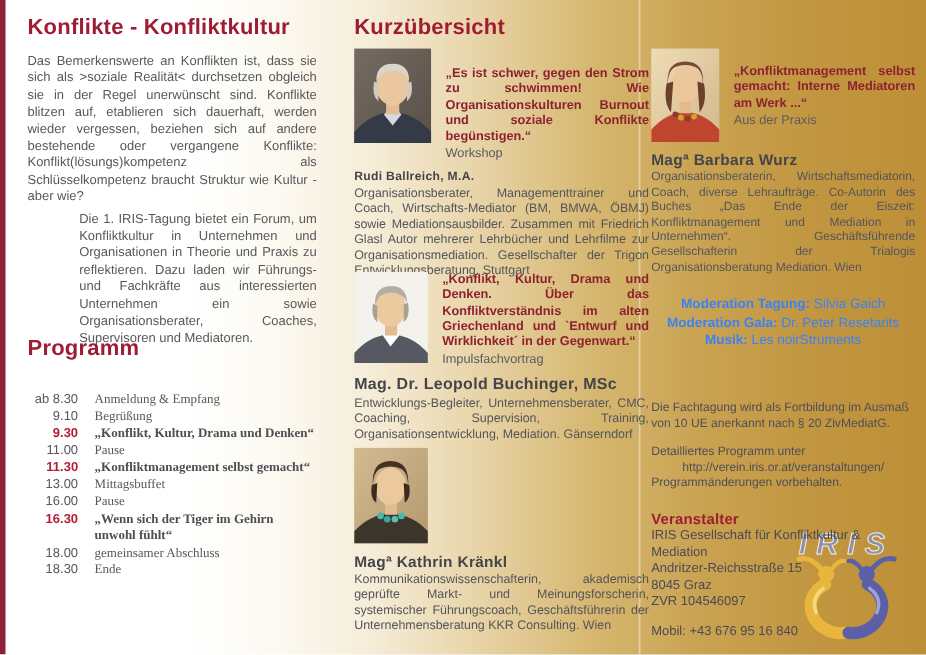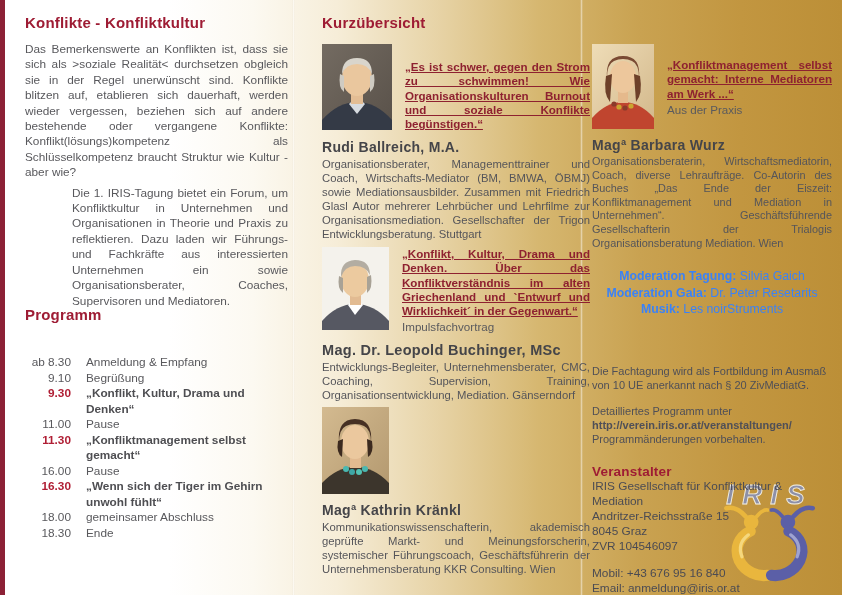--- a/index.html
+++ b/index.html
@@ -9,62 +9,62 @@
     background:linear-gradient(90deg,
       #ffffff 0%, #ffffff 20%, #fcf9f1 30%, #f6edd8 40%,
       #e7d3a6 52%, #d6b770 64%, #c9a251 76%, #c29640 88%, #bc8f37 100%);
   }
   .edge-strip{position:absolute;left:0;top:0;width:5px;height:595px;background:#8c2136;}
   .fold{position:absolute;top:0;width:3px;height:595px;
     background:linear-gradient(90deg,rgba(120,90,30,.05),rgba(255,255,255,.45),rgba(120,90,30,.04));}
   .fold.f1{left:292px}.fold.f2{left:580px}
 
   h1,h2,h3,p{margin:0;padding:0;}
-  .red-heading{font-size:15px;font-weight:bold;color:#9e1c34;letter-spacing:.2px;}
+  .red-heading{font-size:20px;font-weight:bold;color:#9e1c34;letter-spacing:.2px;}
 
   
   .col-left{position:absolute;left:25px;top:14px;width:263px;}
   .col-left .intro{margin-top:11px;font-size:11.8px;line-height:15.4px;color:#58585c;
     text-align:justify;}
   .col-left .intro + .intro{margin-top:5px;margin-left:47px;}
   .program-title{position:absolute;left:25px;top:306px;}
   .schedule{position:absolute;left:25px;top:355px;width:263px;font-size:11.8px;
     color:#58585c;line-height:15.5px;}
   .sched-row{display:flex;}
   .sched-time{width:46px;text-align:right;flex:0 0 46px;}
-  .sched-label{margin-left:15px;flex:1;}
+  .sched-label{margin-left:15px;flex:1;font-family:Liberation Serif, serif;}
   .sched-row.hl .sched-time{color:#b01f35;font-weight:bold;}
   .sched-row.hl .sched-label{font-weight:bold;color:#4e4e52;}
 
   
   .col-mid{position:absolute;left:310px;top:14px;width:268px;height:581px;margin-left:12px;}
   .speaker{position:absolute;left:0;width:100%;}
   .speaker-head{display:flex;}
   .photo{flex:0 0 auto;display:block;}
   .quote-wrap{margin-left:13px;flex:1;}
-  .quote{font-size:11.6px;line-height:14.3px;font-weight:bold;color:#8e2130;text-align:justify;text-decoration:underline;}
+  .quote{font-size:11.6px;line-height:14.3px;font-weight:bold;color:#8e2130;text-align:justify;}
   .quote-type{font-size:11.6px;line-height:15px;color:#5a5a5e;margin-top:1px;}
   .speaker-name{margin-top:8px;font-size:14px;font-weight:bold;color:#454549;letter-spacing:.3px;}
   .bio{margin-top:2px;font-size:11.3px;line-height:14px;color:#55555a;text-align:justify;}
   .pad16{padding-top:16px;} .pad14{padding-top:14px;}
 
   .s1{top:30px;} .s2{top:233px;} .s3{top:393px;}
 
   
   .col-right{position:absolute;left:592px;top:0;width:240px;height:583px;}
   .s4{top:44px;z-index:1;}
   .s4 .bio{font-size:10.9px;line-height:13.6px;}
   .moderation{position:absolute;top:268px;width:100%;text-align:center;
     font-size:12.3px;line-height:16.5px;color:#3b82f6;z-index:1;}
   .moderation b{font-weight:bold;}
   .notes{position:absolute;top:364px;width:100%;font-size:11px;line-height:14px;
     color:#4f4f57;z-index:1;}
   .details{position:absolute;top:404px;width:100%;font-size:11px;line-height:14px;
     color:#4f4f57;z-index:1;}
-  .details .url{font-weight:bold;}
+  .details .url{font-weight:normal;text-align:center;}
   .organizer{position:absolute;top:464px;width:100%;font-size:11.8px;line-height:15px;
     color:#4b4b53;z-index:1;}
   .organizer .red-heading{font-size:13.5px;}
   .contact{margin-top:12px;}
   .iris-logo{position:absolute;left:116px;top:474px;width:124px;height:118px;z-index:0;}
 </style>
 </head>
 <body>
 
 <div class="edge-strip"></div>
@@ -92,20 +92,24 @@
     <span class="sched-time">9.30</span>
     <span class="sched-label">„Konflikt, Kultur, Drama und Denken“</span>
   </div>
   <div class="sched-row">
     <span class="sched-time">11.00</span>
     <span class="sched-label">Pause</span>
   </div>
   <div class="sched-row hl">
     <span class="sched-time">11.30</span>
     <span class="sched-label">„Konfliktmanagement selbst gemacht“</span>
+  </div>
+  <div class="sched-row">
+    <span class="sched-time">13.00</span>
+    <span class="sched-label">Mittagsbuffet</span>
   </div>
   <div class="sched-row">
     <span class="sched-time">16.00</span>
     <span class="sched-label">Pause</span>
   </div>
   <div class="sched-row hl">
     <span class="sched-time">16.30</span>
     <span class="sched-label">„Wenn sich der Tiger im Gehirn unwohl fühlt“</span>
   </div>
   <div class="sched-row">
@@ -136,23 +140,24 @@
         <path d="M0,86 L0,76 Q16,58 35,58 Q54,58 70,76 L70,86 Z" fill="#343a46"></path>
         <path d="M27,60 L35,70 L43,60 L40,57 L30,57 Z" fill="#d7dbe0"></path>
         <rect x="29" y="48" width="12" height="12" fill="#e3bd94"></rect>
         <ellipse cx="35" cy="34" rx="15" ry="18" fill="#eac79e"></ellipse>
         <path d="M20,30 Q20,14 35,14 Q50,14 50,30 Q46,20 35,20 Q24,20 20,30 Z" fill="#d9d5cc"></path>
         <path d="M18,30 Q16,44 22,48 L22,32 Z" fill="#cfcbc2"></path>
         <path d="M52,30 Q54,44 48,48 L48,32 Z" fill="#cfcbc2"></path>
       </svg>
       <div class="quote-wrap pad16">
         <p class="quote">„Es ist schwer, gegen den Strom zu schwimmen! Wie Organisationskulturen Burnout und soziale Konflikte begünstigen.“</p>
+        <p class="quote-type">Workshop</p>
       </div>
     </div>
-    <h3 class="speaker-name" style="font-size:14px">Rudi Ballreich, M.A.</h3>
+    <h3 class="speaker-name" style="font-size:11px">Rudi Ballreich, M.A.</h3>
     <p class="bio">Organisationsberater, Managementtrainer und Coach, Wirtschafts-Mediator (BM, BMWA, ÖBMJ) sowie Mediationsausbilder. Zusammen mit Friedrich Glasl Autor mehrerer Lehrbücher und Lehrfilme zur Organisationsmediation. Gesellschafter der Trigon Entwicklungsberatung. Stuttgart</p>
   </div>
 
   <div class="speaker s2">
     <div class="speaker-head">
       <svg class="photo" width="67" height="83" viewBox="0 0 67 83">
         <rect width="67" height="83" fill="#f4f2ec"></rect>
         <path d="M0,83 L0,74 Q15,57 33,57 Q52,57 67,74 L67,83 Z" fill="#565862"></path>
         <path d="M26,58 L33,68 L41,58 L38,55 L29,55 Z" fill="#ffffff"></path>
         <rect x="28" y="46" width="11" height="12" fill="#e0b econ" fill-opacity="0"></rect>
@@ -248,21 +253,20 @@
   </div>
 
   <div class="organizer">
     <h3 class="red-heading">Veranstalter</h3>
     <div>IRIS Gesellschaft für Konfliktkultur &amp; Mediation</div>
     <div>Andritzer-Reichsstraße 15</div>
     <div>8045 Graz</div>
     <div>ZVR 104546097</div>
     <div class="contact">
       <div>Mobil: +43 676 95 16 840</div>
-      <div>Email: anmeldung@iris.or.at</div>
 
     </div>
   </div>
 
   <svg class="iris-logo" viewBox="0 0 135 120">
     <text x="67" y="28" text-anchor="middle" font-family="Liberation Sans, sans-serif" font-size="30" font-weight="bold" font-style="italic" letter-spacing="9" fill="#8d90a8" stroke="#f3efe2" stroke-width="1">IRIS</text>
 
     <path d="M41,42 C34,34 28,31 20,33" stroke="#e9b63d" stroke-width="5" fill="none" stroke-linecap="round"></path>
     <path d="M53,42 C58,36 61,34 65,35" stroke="#e9b63d" stroke-width="4" fill="none" stroke-linecap="round"></path>
     <circle cx="47" cy="48" r="8" fill="#e9b63d"></circle>

